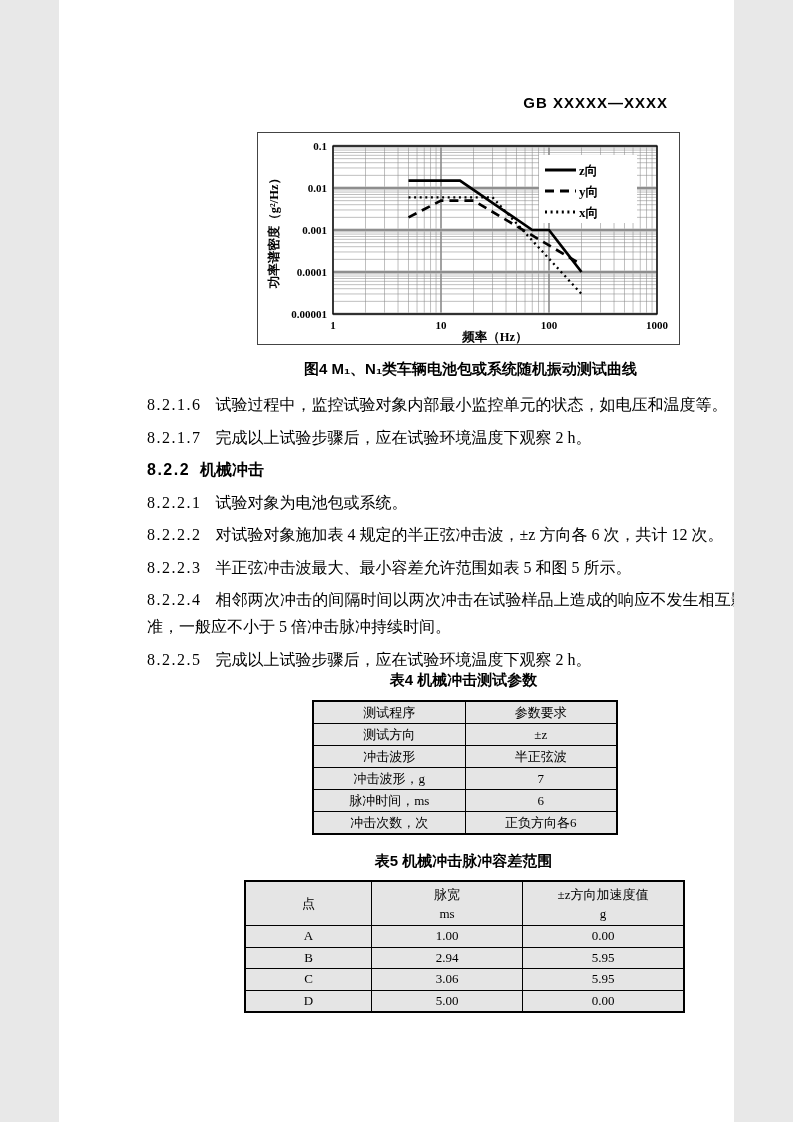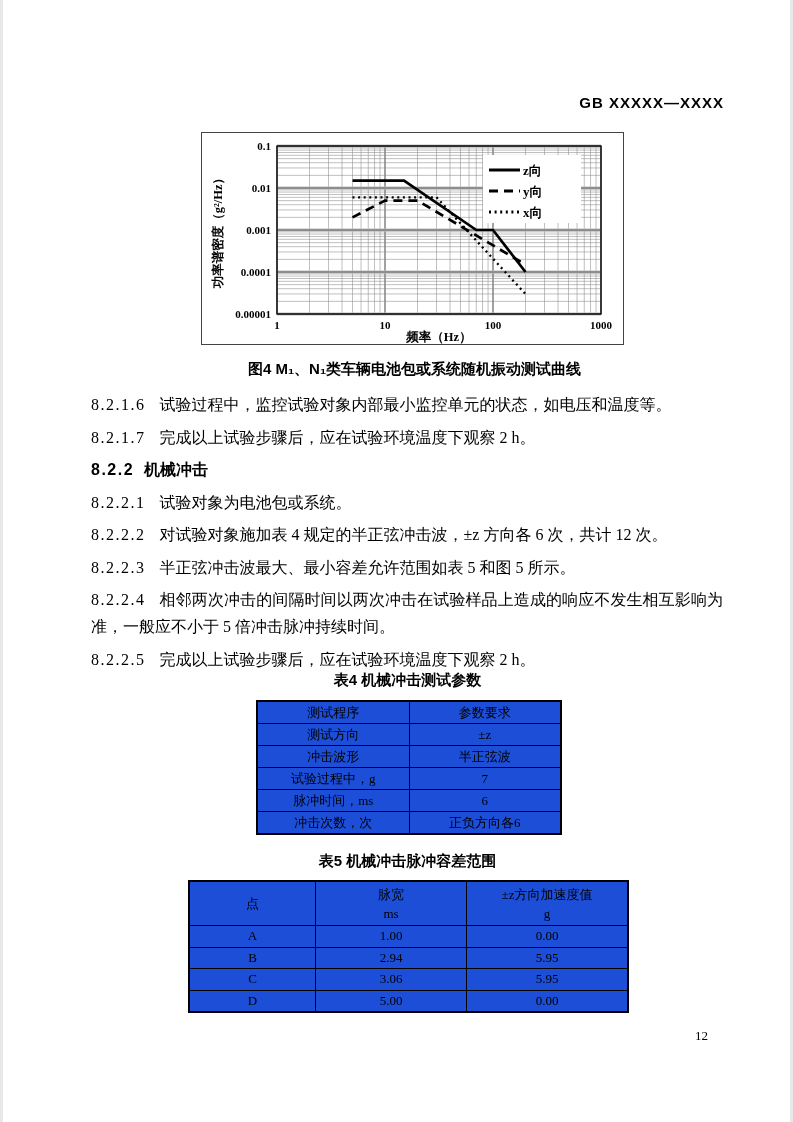--- a/index.html
+++ b/index.html
@@ -1,17 +1,17 @@
 <!DOCTYPE html>
 <html><head>
 <meta charset="utf-8">
 <style>
   html,body{margin:0;padding:0;background:#e8e8e8;}
   .page{
-    position:relative; width:787px; height:1122px; margin:0 auto;
+    position:relative; width:675px; height:1122px; margin:0 auto;
     background:#ffffff; color:#000;
     font-family:"Liberation Serif","DejaVu Serif",serif;
     overflow:hidden;
   }
   
   .std-code{
     position:absolute; top:94px; right:66px;
     font-family:"Liberation Sans","DejaVu Sans",sans-serif;
     font-weight:bold; font-size:15px; letter-spacing:1px;
   }
@@ -40,21 +40,21 @@
   .clause-heading{font-family:"Liberation Sans","DejaVu Sans",sans-serif; font-weight:bold;}
   .clause-heading .cnum{margin-right:10px;}
   
   .tbl-caption{
     position:absolute; left:8px; width:793px; text-align:center;
     font-family:"Liberation Sans","DejaVu Sans",sans-serif;
     font-weight:bold; font-size:15px;
   }
   .cap4{top:671px;}
   .cap5{top:852px;}
-  table{border-collapse:collapse; position:absolute; table-layout:fixed; background:#1d4ed8;}
+  table{border-collapse:collapse; position:absolute; table-layout:fixed; background:#e5e5e5;}
   td,th{border:1px solid #000; text-align:center; vertical-align:middle;
         font-size:13px; font-weight:normal; padding:0; overflow:hidden;}
   .t4{left:253px; top:700px; width:306px; border:2px solid #000;}
   .t4 td{height:21px;}
   .t5{left:185px; top:880px; width:437px; border:2px solid #000;}
   .t5 th{height:43px;}
   .t5 td{height:20.5px;}
   .hdr2{display:flex; flex-direction:column; justify-content:center; height:43px; line-height:19px;}
   
   .page-num{position:absolute; left:692px; top:1028px; font-size:13px;}
@@ -185,21 +185,21 @@
         </tr>
         <tr>
           <td>测试方向</td>
           <td>±z</td>
         </tr>
         <tr>
           <td>冲击波形</td>
           <td>半正弦波</td>
         </tr>
         <tr>
-          <td>试验过程中，g</td>
+          <td>冲击波形，g</td>
           <td>7</td>
         </tr>
         <tr>
           <td>脉冲时间，ms</td>
           <td>6</td>
         </tr>
         <tr>
           <td>冲击次数，次</td>
           <td>正负方向各6</td>
         </tr>

